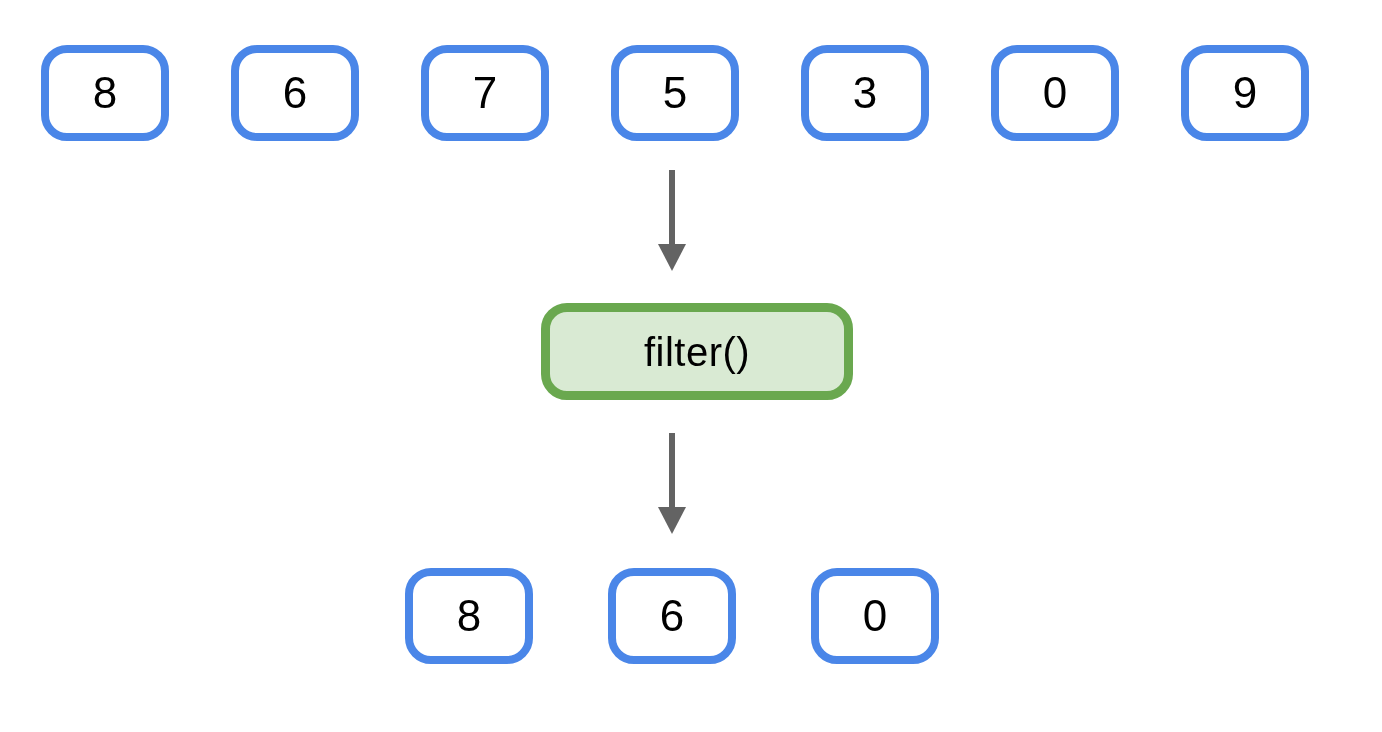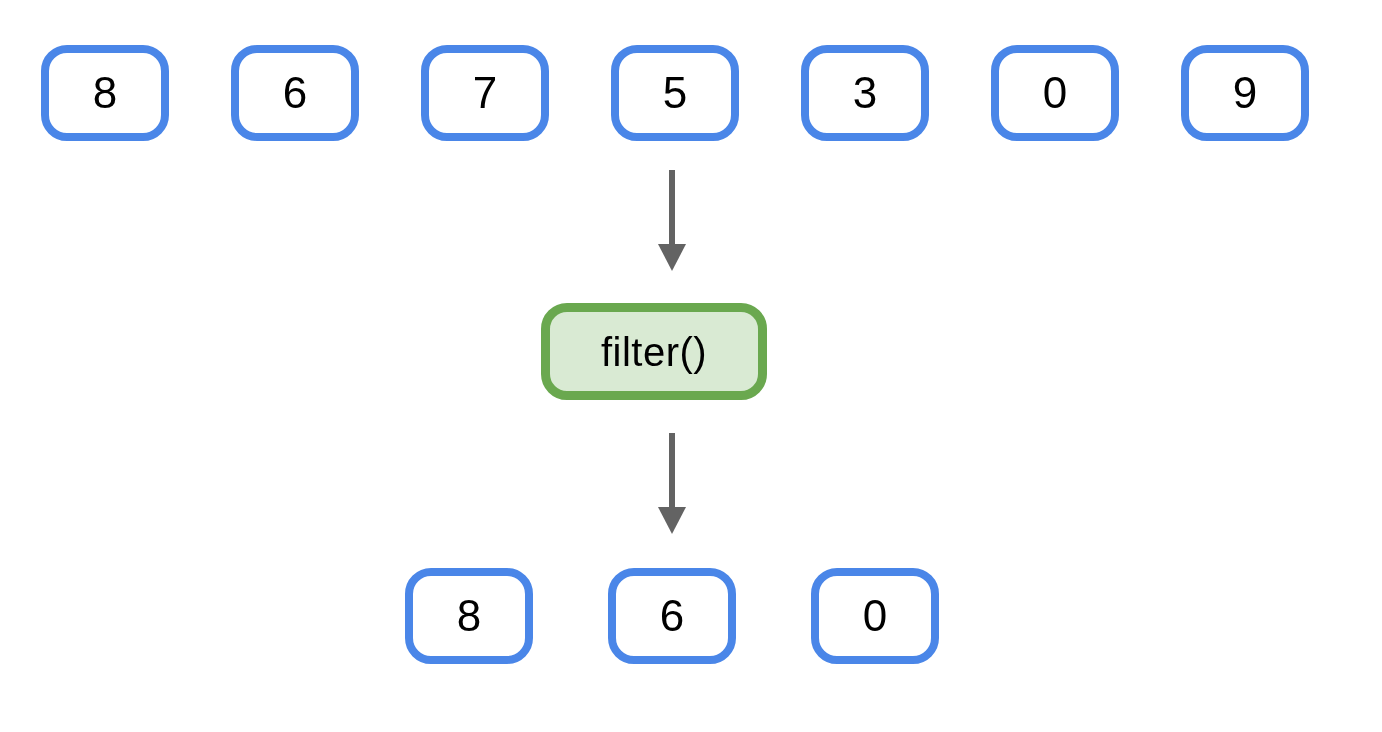--- a/index.html
+++ b/index.html
@@ -39,21 +39,21 @@
   }
   .value-label {
     font-size: 44px;
     line-height: 1;
     color: var(--text);
   }
   .fn-box {
     position: absolute;
     left: 541px;
     top: 303px;
-    width: 226px;
+    width: 312px;
     height: 97px;
     background: var(--green-light);
     border: 9px solid var(--green);
     border-radius: 26px;
     display: flex;
     align-items: center;
     justify-content: center;
   }
   .fn-label {
     font-size: 40px;

